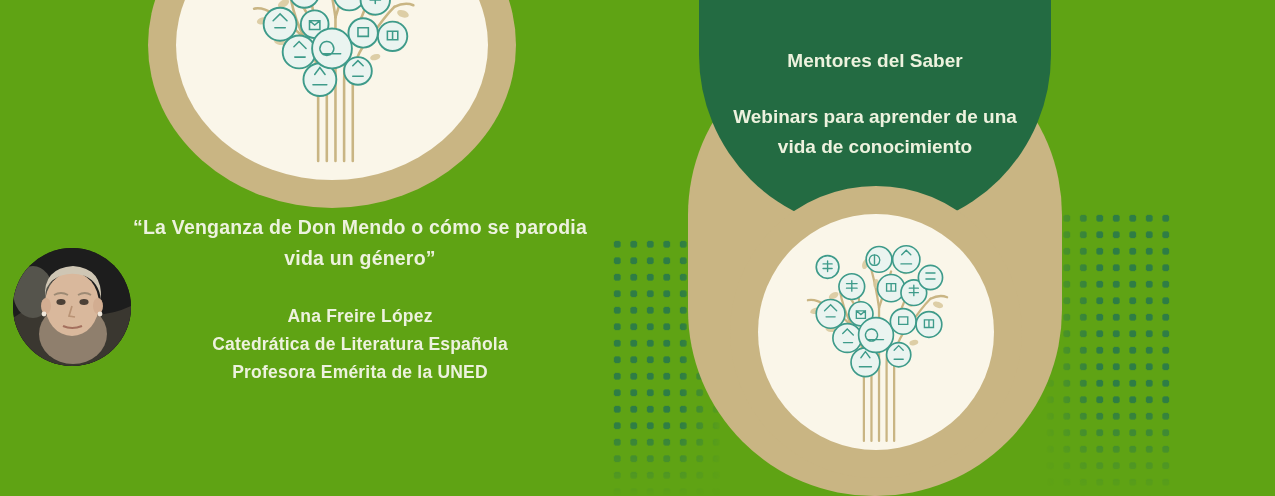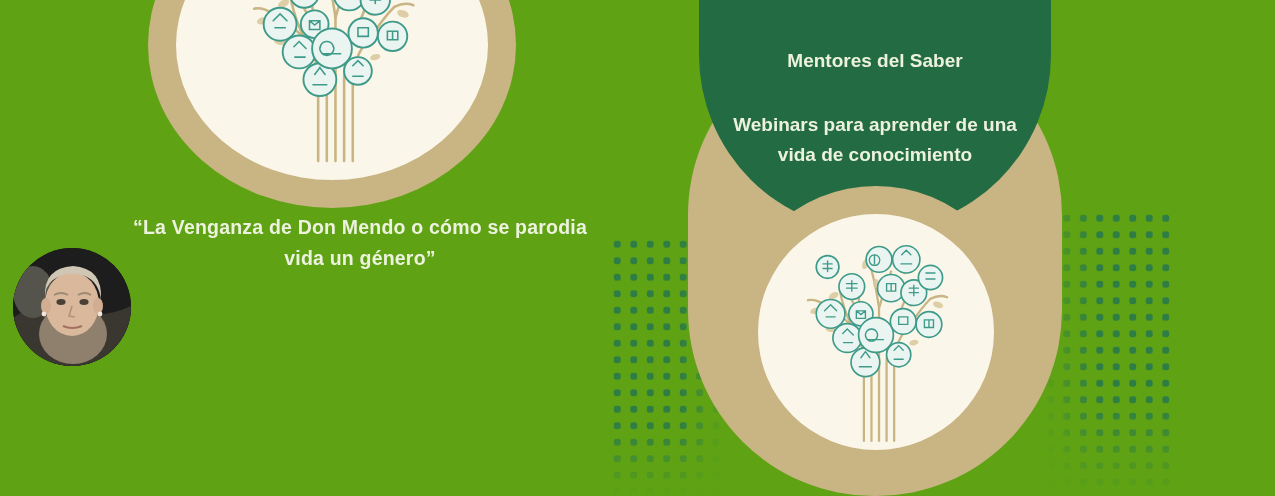--- a/index.html
+++ b/index.html
@@ -150,21 +150,21 @@
     width: 352px;
     text-align: center;
     color: #EDF2DE;
     font-weight: bold;
   }
   .head-line1 {
     font-size: 19px;
     line-height: 26px;
   }
   .head-line2 {
-    margin-top: 36px;
+    margin-top: 28px;
     font-size: 19px;
     line-height: 30px;
     white-space: pre-line;
   }
 
   .right-logo-wrap {
     position: absolute;
     left: 128px;
     top: 186px;
     width: 292px;
@@ -282,20 +282,25 @@
         <path d="M59 58 L56 68 L62 69" stroke="#b99375" stroke-width="1.7" fill="none"></path>
         <path d="M50 78 Q59 82 69 78" stroke="#a4705e" stroke-width="2.2" fill="none"></path>
         <circle cx="31" cy="66" r="2.4" fill="#f0e8dc"></circle>
         <circle cx="87" cy="66" r="2.4" fill="#f0e8dc"></circle>
       </svg>
     </div>
 
     <div class="left-text">
       <div class="talk-title">“La Venganza de Don Mendo o cómo se parodia
 vida un género”</div>
+      <div class="speaker-block">
+        <div class="speaker-name">Ana Freire López</div>
+        <div>Catedrática de Literatura Española</div>
+        <div>Profesora Emérita de la UNED</div>
+      </div>
     </div>
   </div>
 
   <div class="right-panel">
 
     <div class="dots dots-left"></div>
     <div class="dots dots-right"></div>
 
     <div class="tan-plate"></div>
     <div class="green-plate"></div>

